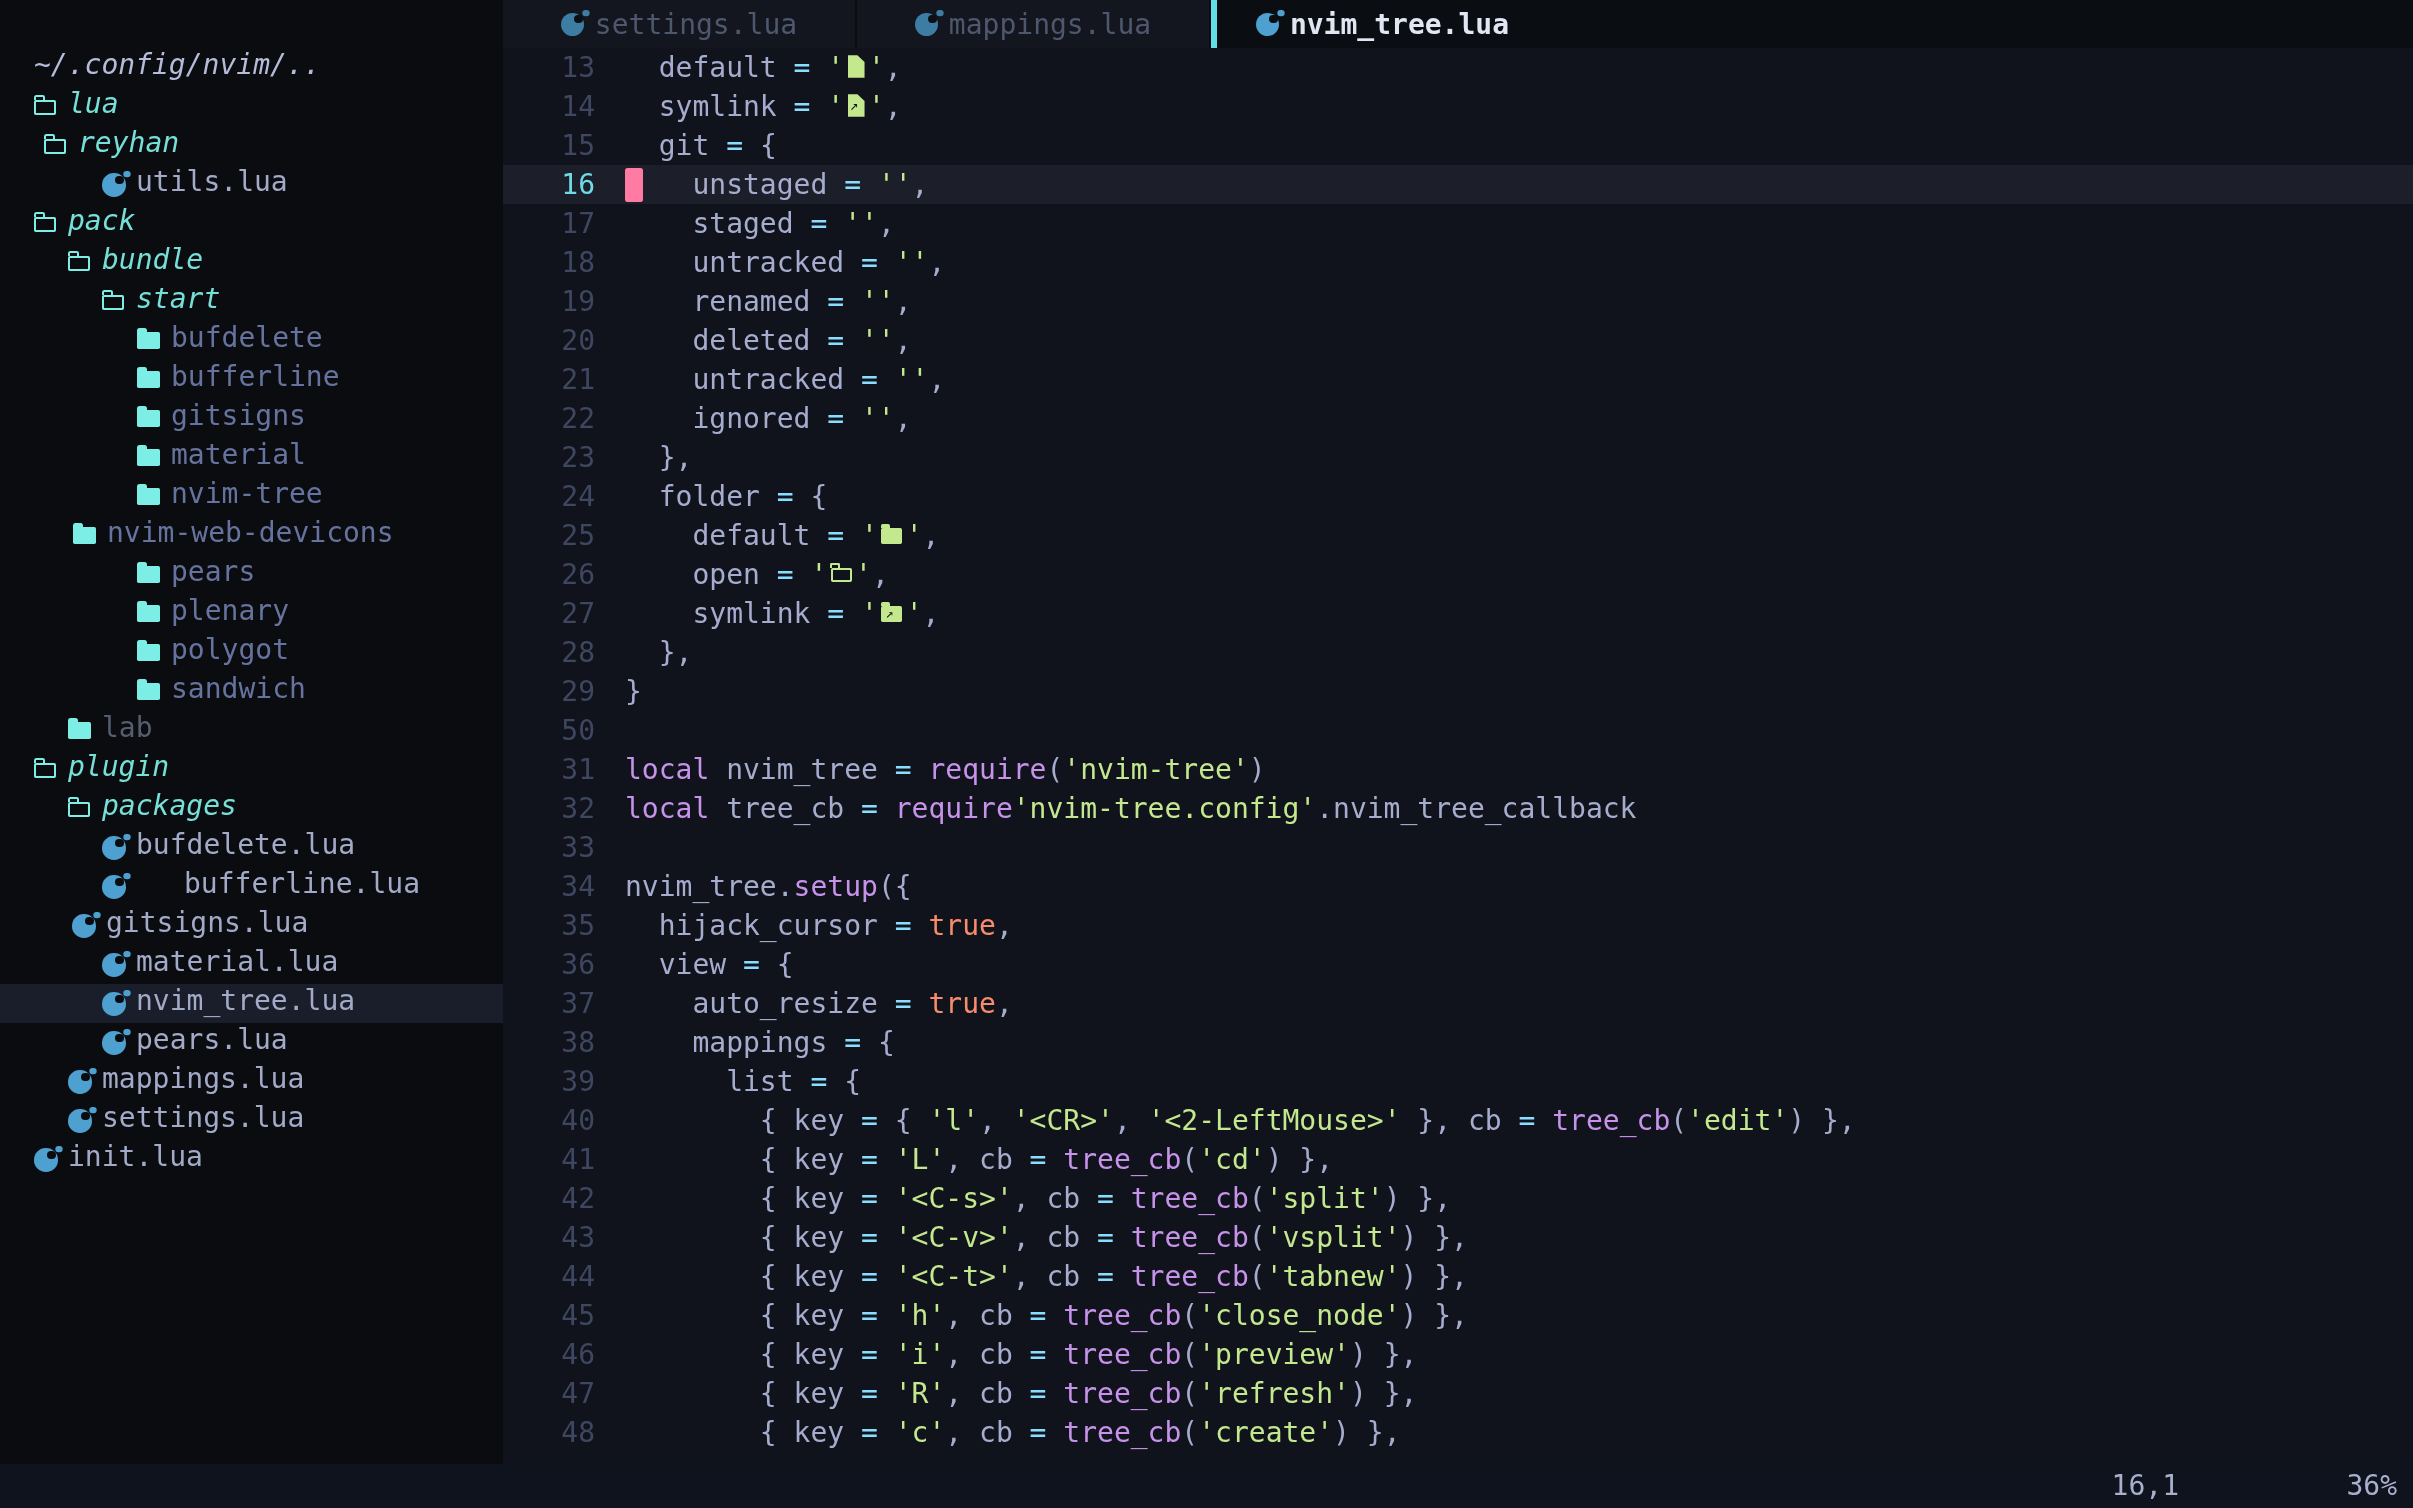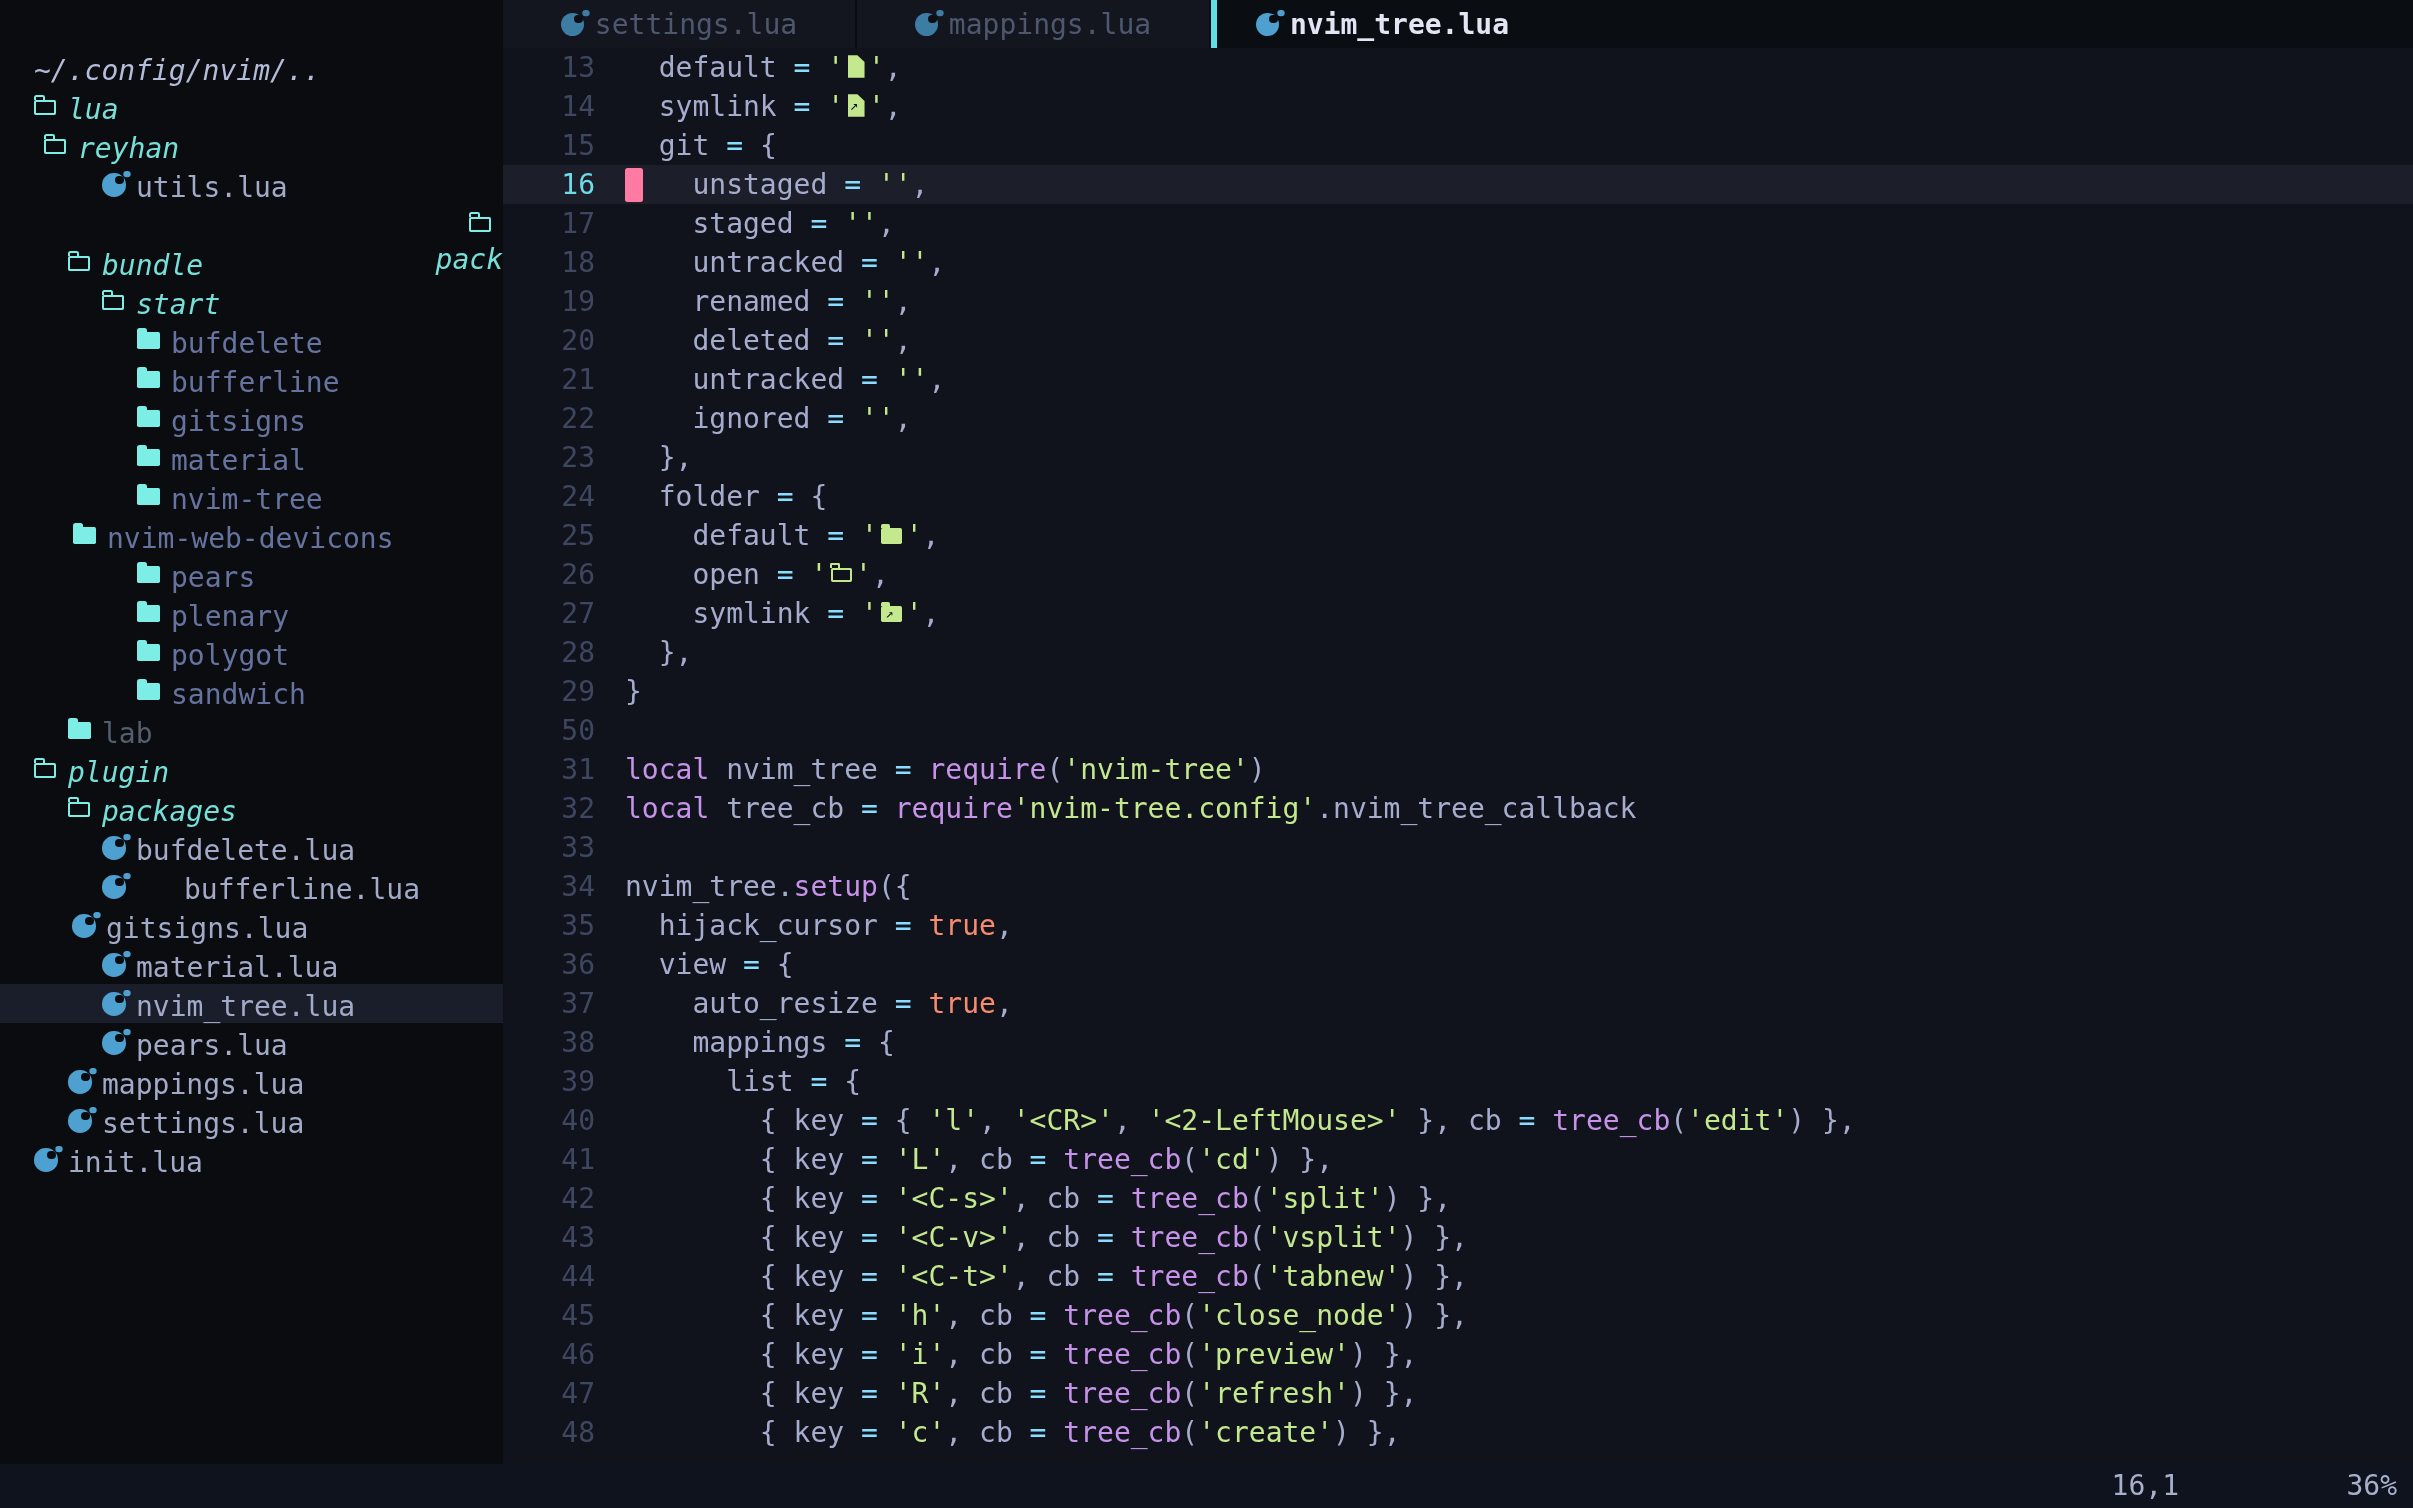--- a/index.html
+++ b/index.html
@@ -14,21 +14,21 @@
     --selected_bg:#1a1e2a;
   }
   *{margin:0;padding:0;box-sizing:border-box}
   html,body{width:2413px;height:1508px;overflow:hidden;background:var(--editor_bg);
     font-family:"DejaVu Sans Mono","Liberation Mono",monospace;font-size:28px;}
   .app{position:relative;width:2413px;height:1508px}
 
   
   .sidebar{position:absolute;left:0;top:0;width:503px;height:1464px;background:var(--sidebar_bg);overflow:hidden}
   .tree{padding-top:48px}
-  .tree-row{height:39px;display:flex;align-items:flex-end;white-space:pre}
+  .tree-row{height:39px;display:flex;align-items:flex-start;white-space:pre}
   .tree-row.sel{background:var(--selected_bg)}
   .tlabel{display:inline-block}
   .c-header{color:var(--header_text);font-style:italic}
   .c-dir{color:var(--dir_cyan);font-style:italic}
   .c-file{color:var(--file_text)}
   .c-dim{color:var(--dim_text)}
   .c-pkg{color:var(--pkg_text)}
 
   
   .tico{position:relative;display:inline-block;width:34px;height:39px;flex:none}
@@ -83,21 +83,21 @@
 </head>
 <body>
 
 <div class="app">
   <aside class="sidebar">
     <div class="tree">
         <div class="tree-row" style="padding-left: 34px;"><span class="tlabel c-header">~/.config/nvim/..</span></div>
         <div class="tree-row" style="padding-left: 34px;"><span class="tico dline"></span><span class="tlabel c-dir">lua</span></div>
         <div class="tree-row" style="padding-left: 44px;"><span class="tico dline"></span><span class="tlabel c-dir">reyhan</span></div>
         <div class="tree-row" style="padding-left: 102px;"><span class="tico lua"></span><span class="tlabel c-file">utils.lua</span></div>
-        <div class="tree-row" style="padding-left: 34px; flex-direction: column;"><span class="tico dline"></span><span class="tlabel c-dir">pack</span></div>
+        <div class="tree-row" style="padding-left: 34px;"><span class="tico dline"></span><span class="tlabel c-dir">pack</span></div>
         <div class="tree-row" style="padding-left: 68px;"><span class="tico dline"></span><span class="tlabel c-dir">bundle</span></div>
         <div class="tree-row" style="padding-left: 102px;"><span class="tico dline"></span><span class="tlabel c-dir">start</span></div>
         <div class="tree-row" style="padding-left: 137px;"><span class="tico dfill"></span><span class="tlabel c-pkg">bufdelete</span></div>
         <div class="tree-row" style="padding-left: 137px;"><span class="tico dfill"></span><span class="tlabel c-pkg">bufferline</span></div>
         <div class="tree-row" style="padding-left: 137px;"><span class="tico dfill"></span><span class="tlabel c-pkg">gitsigns</span></div>
         <div class="tree-row" style="padding-left: 137px;"><span class="tico dfill"></span><span class="tlabel c-pkg">material</span></div>
         <div class="tree-row" style="padding-left: 137px;"><span class="tico dfill"></span><span class="tlabel c-pkg">nvim-tree</span></div>
         <div class="tree-row" style="padding-left: 73px;"><span class="tico dfill"></span><span class="tlabel c-pkg">nvim-web-devicons</span></div>
         <div class="tree-row" style="padding-left: 137px;"><span class="tico dfill"></span><span class="tlabel c-pkg">pears</span></div>
         <div class="tree-row" style="padding-left: 137px;"><span class="tico dfill"></span><span class="tlabel c-pkg">plenary</span></div>

